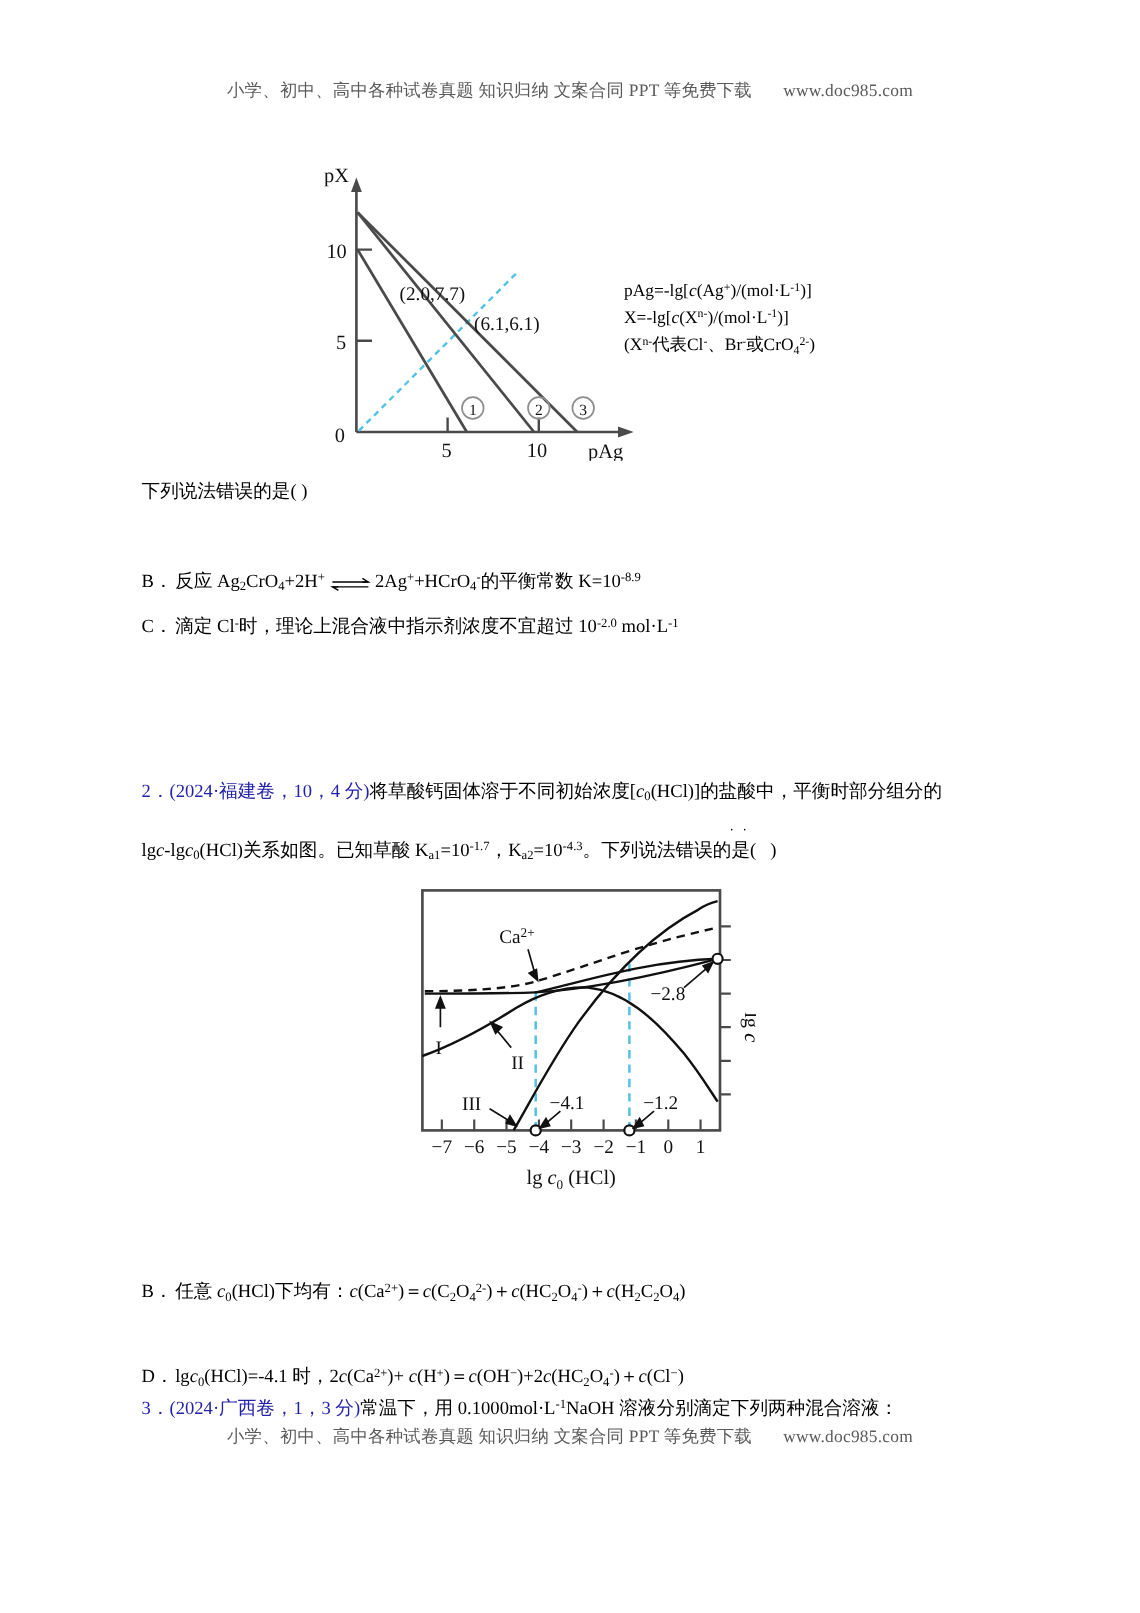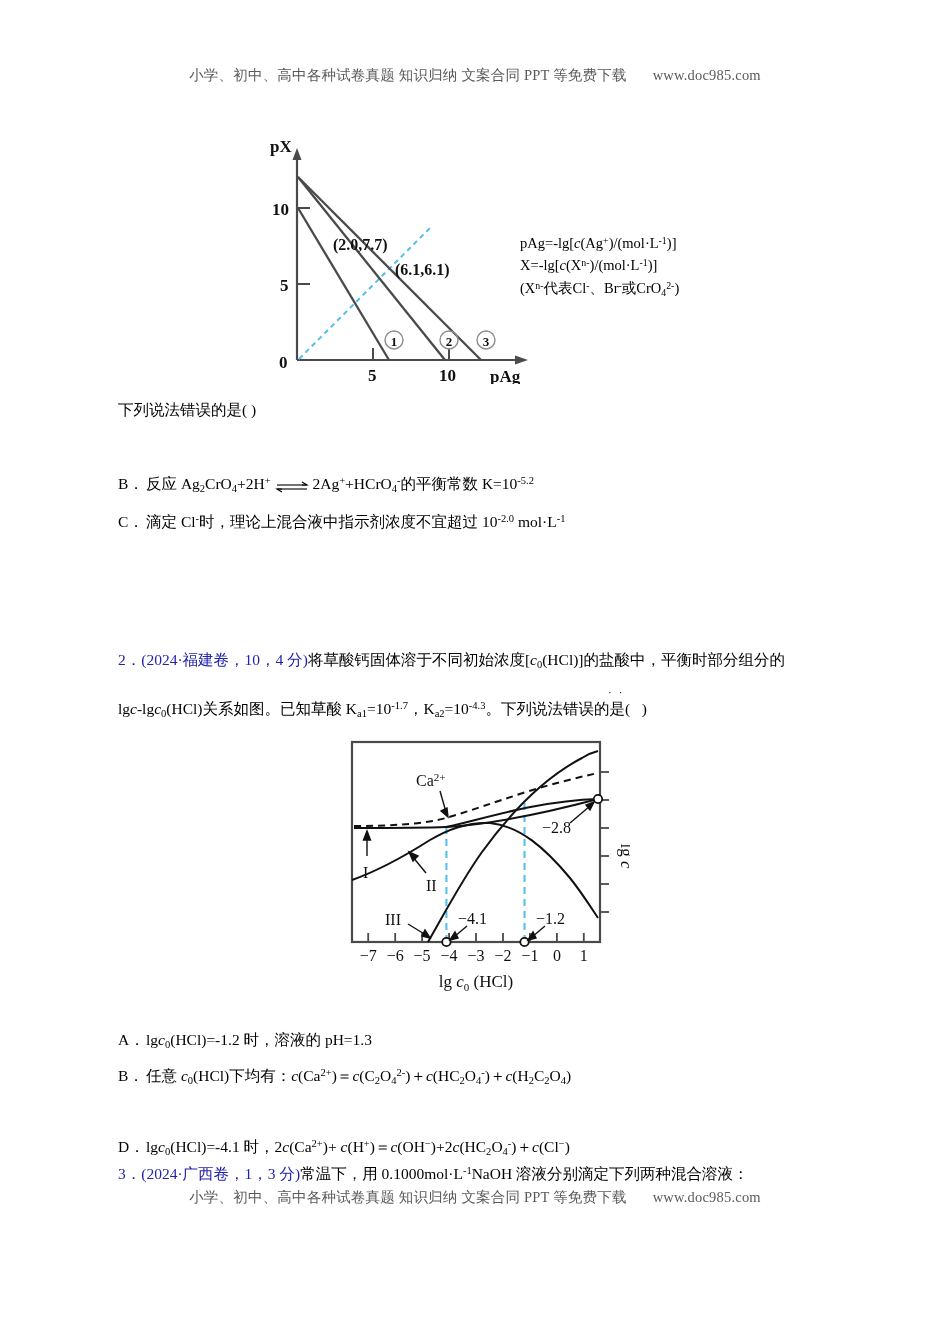--- a/index.html
+++ b/index.html
@@ -52,21 +52,21 @@
     font-size: 15px;
     line-height: 1.12;
     position: relative;
     top: -2px;
   }
   .frac .num { display: block; padding: 0 3px; }
   .frac .den { display: block; padding: 0 3px; border-top: 1px solid #000; }
   .paren-big { font-size: 1.25em; vertical-align: -0.12em; }
 
   
-  .fig1 { position: absolute; left: 258px; top: 132px; width: 300px; height: 252px; font-weight: bold; }
+  .fig1 { position: absolute; left: 258px; top: 132px; width: 300px; height: 252px; }
   .fig1 svg, .fig2 svg { display: block; }
   .fig1-note {
     position: absolute; left: 520px; top: 232px;
     font-size: 14.5px; line-height: 1.55; white-space: nowrap;
   }
 
   
   .fig2 { position: absolute; left: 330px; top: 728px; width: 300px; height: 288px; }
 
   .svgtext { font-family: "Liberation Serif", serif; }
@@ -141,21 +141,21 @@
   <div class="txt" style="left:118px; top:398px;">下列说法错误的是(    )</div>
 
 
   <div class="opt" style="left:118px; top:474px;">
     <span class="lbl">B．</span><span>反应 Ag<sub>2</sub>CrO<sub>4</sub>+2H<sup>+</sup>&nbsp;<span style="display:inline-block;position:relative;width:34px;height:1em;vertical-align:middle;">
       <svg width="34" height="14" viewBox="0 0 34 14" style="position:absolute;left:0;top:2px;">
         <line x1="2" y1="5" x2="32" y2="5" stroke="#000" stroke-width="1.1"></line>
         <line x1="2" y1="9" x2="32" y2="9" stroke="#000" stroke-width="1.1"></line>
         <polyline points="27,2 32,5 27,5" fill="none" stroke="#000" stroke-width="1.1"></polyline>
         <polyline points="7,12 2,9 7,9" fill="none" stroke="#000" stroke-width="1.1"></polyline>
-      </svg></span>&nbsp;2Ag<sup>+</sup>+HCrO<sub>4</sub><sup>-</sup>的平衡常数 K=10<sup>-5.2</sup></span>
+      </svg></span>&nbsp;2Ag<sup>+</sup>+HCrO<sub>4</sub><sup>-</sup>的平衡常数 K=10<sup>-8.9</sup></span>
   </div>
 
   <div class="opt" style="left:118px; top:512px;">
     <span class="lbl">C．</span><span>滴定 Cl<sup>-</sup>时，理论上混合液中指示剂浓度不宜超过 10<sup>-2.0</sup> mol·L<sup>-1</sup></span>
   </div>
 
 
   <div class="txt" style="left:118px; top:648px;">
     <span class="blue">2．</span><span class="blue">(2024·福建卷，10，4 分)</span><span>将草酸钙固体溶于不同初始浓度[<span class="it">c</span><sub>0</sub>(HCl)]的盐酸中，平衡时部分组分的</span>
   </div>
@@ -251,23 +251,20 @@
         <text x="199.9" y="233">−1</text>
         <text x="226.9" y="233">0</text>
         <text x="253.8" y="233">1</text>
       </g>
 
       <text class="svgtext" x="146" y="259" font-size="17" fill="#111" text-anchor="middle">lg<tspan font-style="italic"> c</tspan><tspan font-size="11" dy="4">0</tspan><tspan dy="-4"> (HCl)</tspan></text>
       <text class="svgtext" x="291" y="128" font-size="17" fill="#111" text-anchor="middle" transform="rotate(90 291 128)">lg<tspan font-style="italic"> c</tspan></text>
     </svg>
   </div>
 
-  <div class="opt" style="left:118px; top:1030px;">
-    <span class="lbl">A．</span><span>lg<span class="it">c</span><sub>0</sub>(HCl)=-1.2 时，溶液的 pH=1.3</span>
-  </div>
 
   <div class="opt" style="left:118px; top:1066px;">
     <span class="lbl">B．</span><span>任意 <span class="it">c</span><sub>0</sub>(HCl)下均有：<span class="it">c</span>(Ca<sup>2+</sup>)＝<span class="it">c</span>(C<sub>2</sub>O<sub>4</sub><sup>2-</sup>)＋<span class="it">c</span>(HC<sub>2</sub>O<sub>4</sub><sup>-</sup>)＋<span class="it">c</span>(H<sub>2</sub>C<sub>2</sub>O<sub>4</sub>)</span>
   </div>
 
 
   <div class="opt" style="left:118px; top:1137px;">
     <span class="lbl">D．</span><span>lg<span class="it">c</span><sub>0</sub>(HCl)=-4.1 时，2<span class="it">c</span>(Ca<sup>2+</sup>)+ <span class="it">c</span>(H<sup>+</sup>)＝<span class="it">c</span>(OH<sup>−</sup>)+2<span class="it">c</span>(HC<sub>2</sub>O<sub>4</sub><sup>-</sup>)＋<span class="it">c</span>(Cl<sup>−</sup>)</span>
   </div>
 

